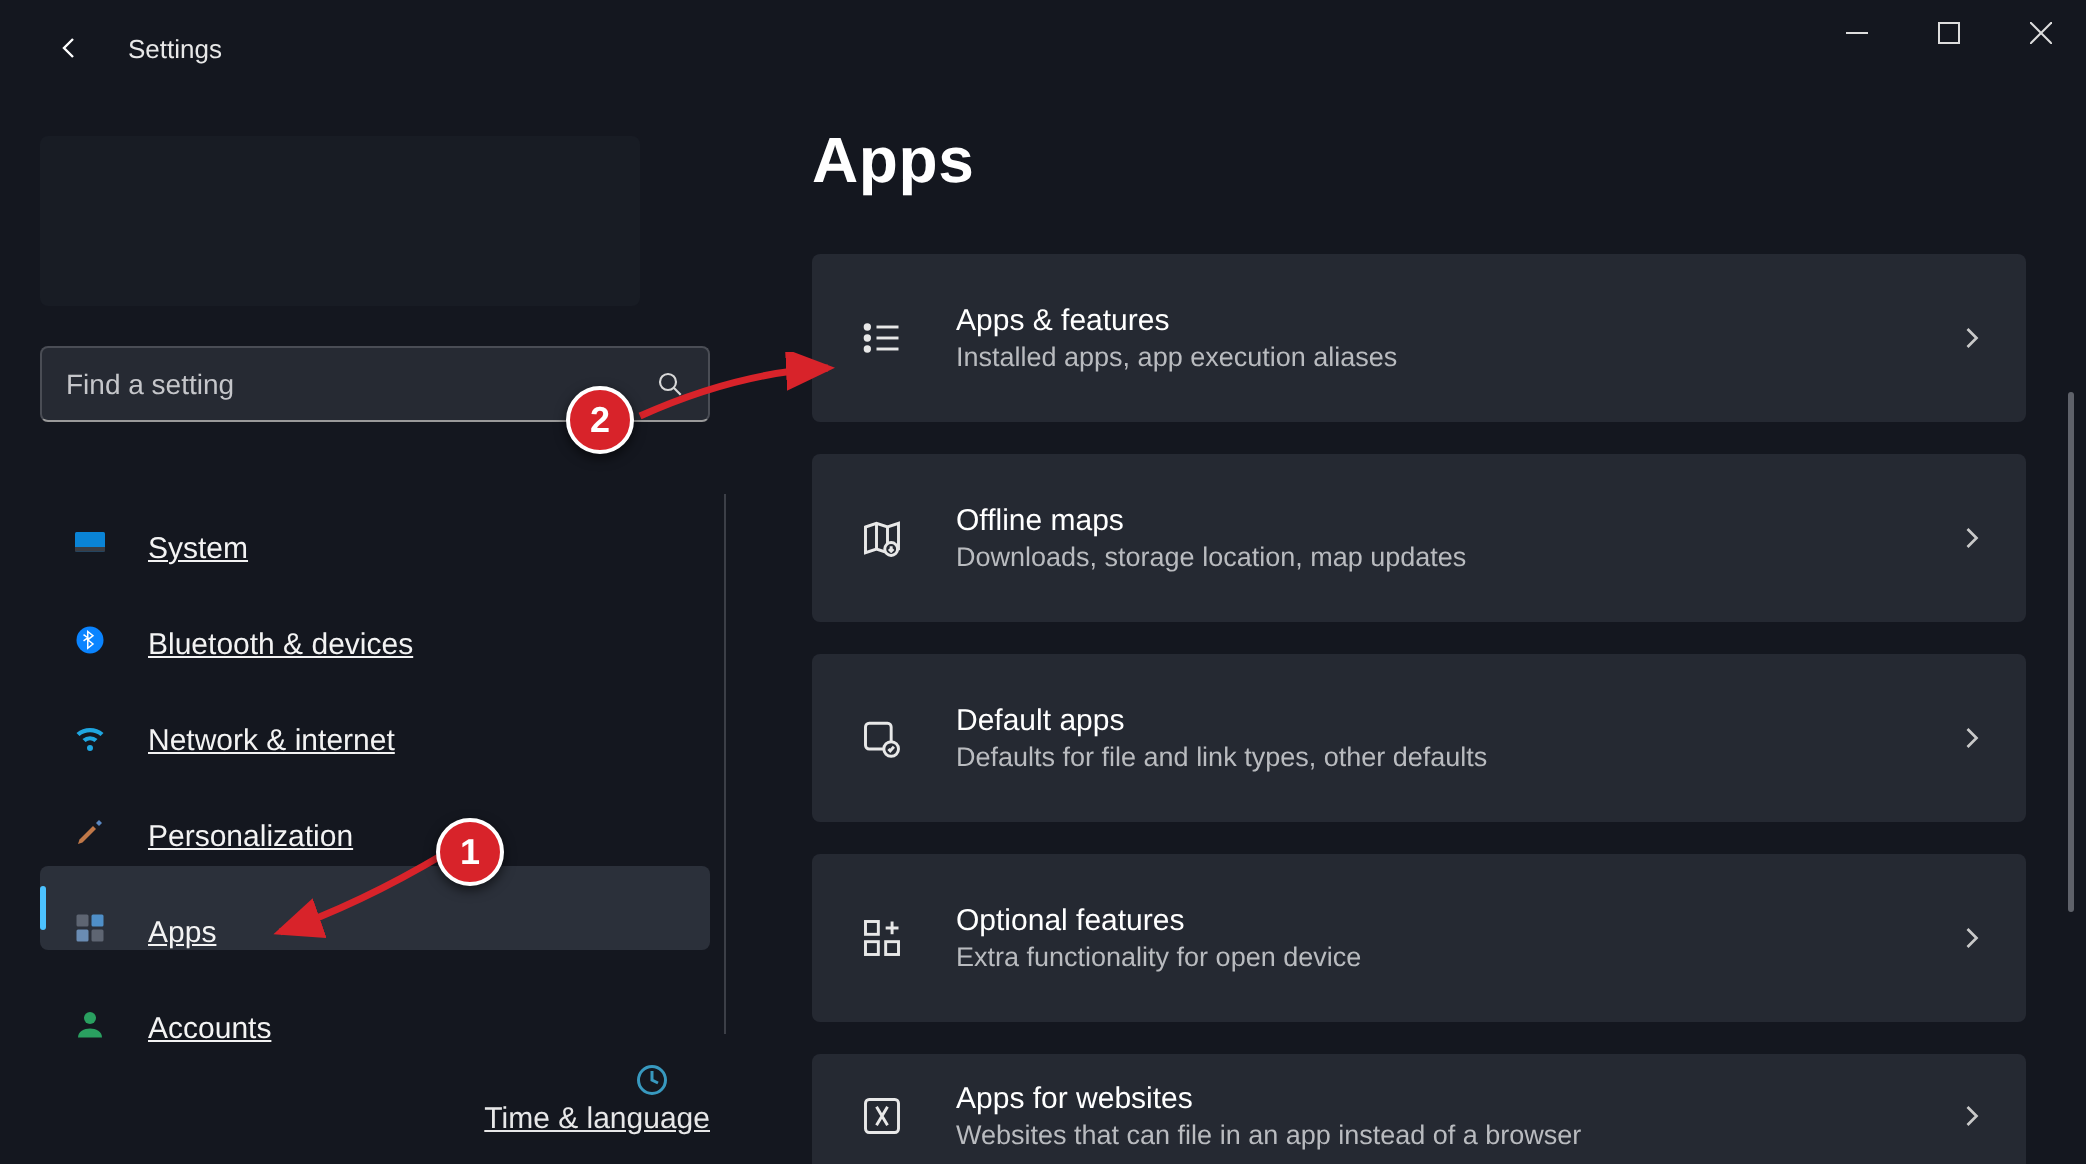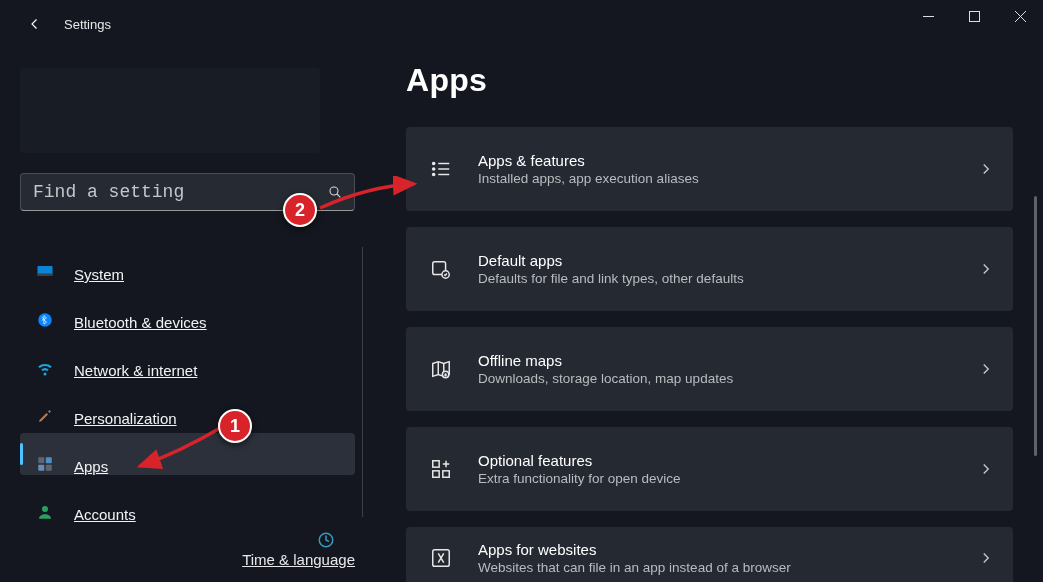--- a/index.html
+++ b/index.html
@@ -69,23 +69,22 @@
     display: flex;
     align-items: center;
     margin-bottom: 30px;
   }
   .search input {
     flex: 1;
     background: transparent;
     border: none;
     outline: none;
     color: #3b82f6;
-    font-size: 18px;
+    font-size: 14px;
     padding: 0 12px;
-    font-family: Liberation Mono, monospace;
   }
   .search input::placeholder { color: #c5c6ca; }
   .search-icon {
     width: 38px; height: 38px;
     display: flex; align-items: center; justify-content: center;
     color: #d8d8d8;
   }
 
   .nav {
     width: 335px;
@@ -351,48 +350,48 @@
       <span class="chev">
         <svg viewBox="0 0 24 24" fill="none" stroke="currentColor" stroke-width="1.8">
             <path d="M9 6l6 6-6 6"></path>
           </svg>
       </span>
     </div>
 
     <div class="card">
       <span class="card-icon">
         <svg viewBox="0 0 24 24" fill="none" stroke="currentColor" stroke-width="1.6">
-            <rect x="3" y="4" width="14" height="14" rx="2"></rect>
-            <circle cx="17" cy="18" r="4" fill="#252932" stroke="currentColor"></circle>
-            <path d="M15.5 18l1 1 2-2.2" stroke="currentColor"></path>
-          </svg>
-      </span>
-      <div class="card-body">
-        <div class="card-title">Default apps</div>
-        <div class="card-sub">Defaults for file and link types, other defaults</div>
-      </div>
-      <span class="chev">
-        <svg viewBox="0 0 24 24" fill="none" stroke="currentColor" stroke-width="1.8">
-            <path d="M9 6l6 6-6 6"></path>
-          </svg>
-      </span>
-    </div>
-
-    <div class="card">
-      <span class="card-icon">
-        <svg viewBox="0 0 24 24" fill="none" stroke="currentColor" stroke-width="1.6">
             <path d="M3 6l6-2 6 2 6-2v14l-6 2-6-2-6 2z"></path>
             <path d="M9 4v14M15 6v14"></path>
             <circle cx="17" cy="18" r="3.5" fill="#252932"></circle>
             <path d="M17 16.5v3M15.8 18l1.2 1.2 1.2-1.2"></path>
           </svg>
       </span>
       <div class="card-body">
         <div class="card-title">Offline maps</div>
         <div class="card-sub">Downloads, storage location, map updates</div>
+      </div>
+      <span class="chev">
+        <svg viewBox="0 0 24 24" fill="none" stroke="currentColor" stroke-width="1.8">
+            <path d="M9 6l6 6-6 6"></path>
+          </svg>
+      </span>
+    </div>
+
+    <div class="card">
+      <span class="card-icon">
+        <svg viewBox="0 0 24 24" fill="none" stroke="currentColor" stroke-width="1.6">
+            <rect x="3" y="4" width="14" height="14" rx="2"></rect>
+            <circle cx="17" cy="18" r="4" fill="#252932" stroke="currentColor"></circle>
+            <path d="M15.5 18l1 1 2-2.2" stroke="currentColor"></path>
+          </svg>
+      </span>
+      <div class="card-body">
+        <div class="card-title">Default apps</div>
+        <div class="card-sub">Defaults for file and link types, other defaults</div>
       </div>
       <span class="chev">
         <svg viewBox="0 0 24 24" fill="none" stroke="currentColor" stroke-width="1.8">
             <path d="M9 6l6 6-6 6"></path>
           </svg>
       </span>
     </div>
 
     <div class="card">
       <span class="card-icon">

